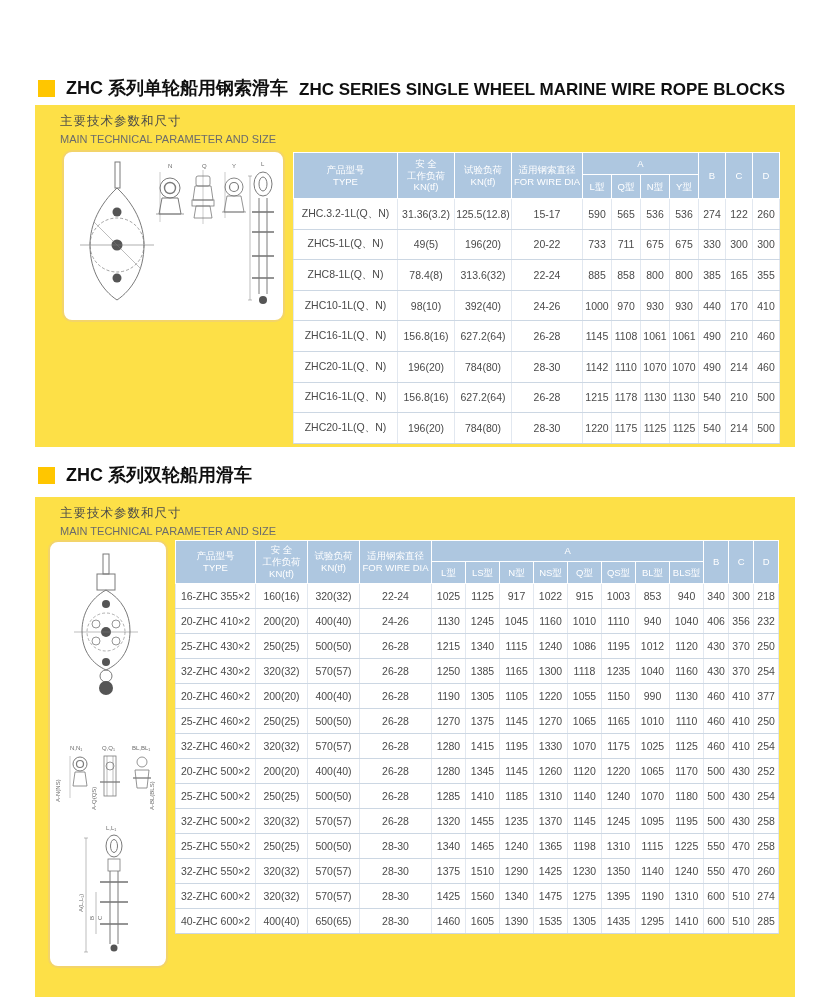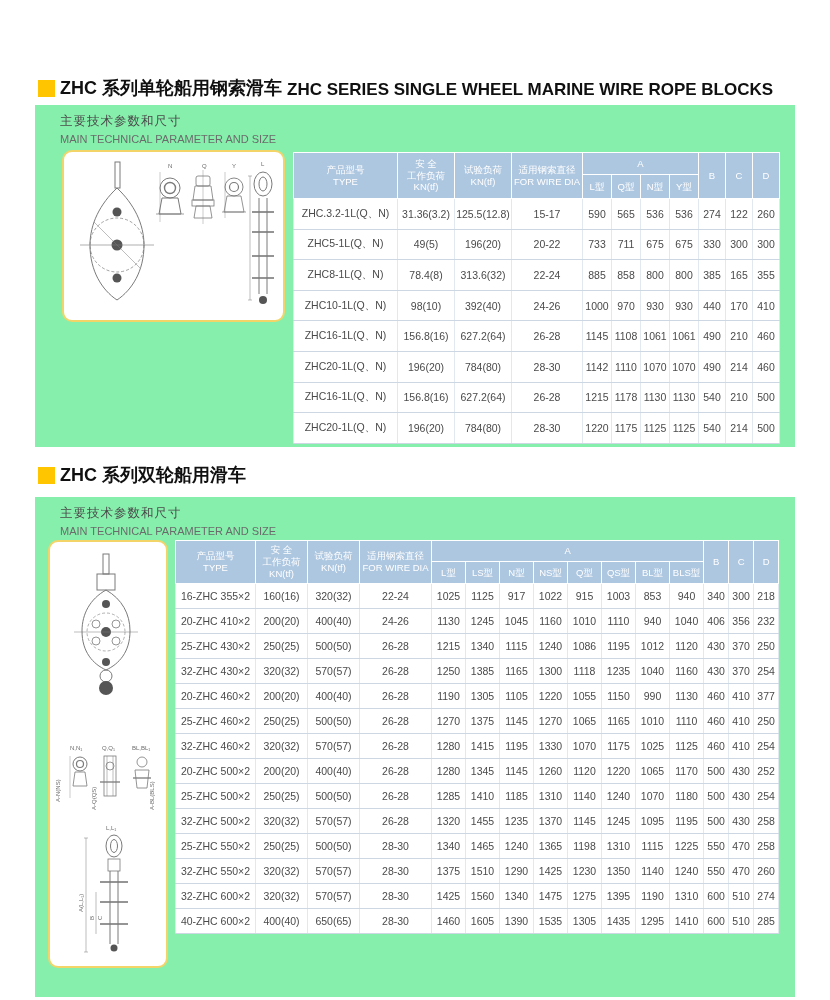--- a/index.html
+++ b/index.html
@@ -4,28 +4,28 @@
 <style>
   html,body{margin:0;padding:0;background:#fff;}
   body{width:830px;height:1000px;font-family:"Liberation Sans",sans-serif;}
   .page{position:relative;width:830px;height:1000px;overflow:hidden;background:#fff;}
 
   .banner{position:absolute;left:30px;top:28px;width:788px;height:32px;background:#b9cfe4;
     border-bottom:3px solid #8fb0cd;display:flex;align-items:center;gap:14px;padding-left:30px;box-sizing:border-box;}
   .banner-zh{font-size:27px;font-weight:bold;color:#fff;text-shadow:2px 2px 1px #8b98a8;letter-spacing:2px;white-space:nowrap;}
   .banner-en{font-size:17px;font-weight:bold;color:#f4f7fa;text-shadow:1px 1px 1px #9aa5b2;white-space:nowrap;margin-top:3px;}
 
-  .section-title{position:absolute;left:38px;display:flex;align-items:center;gap:5px;white-space:nowrap;}
+  .section-title{position:absolute;left:38px;display:flex;align-items:center;gap:11px;white-space:nowrap;}
   .st1{top:76px;}
   .st2{top:463px;}
   .bullet{width:17px;height:17px;background:#ffc600;flex:0 0 auto;}
   .st-zh{font-size:18px;font-weight:bold;color:#101010;}
   .st-en{font-size:17px;font-weight:bold;color:#101010;margin-top:3px;}
 
-  .panel{position:absolute;left:35px;width:760px;background:#86efac;}
+  .panel{position:absolute;left:35px;width:760px;background:#fde047;}
   .panel1{top:105px;height:342px;}
   .panel2{top:497px;height:500px;}
   .subtitle{position:absolute;left:25px;top:8px;}
   .sub-zh{font-size:12.5px;color:#4a4a4a;letter-spacing:1px;}
   .sub-en{font-size:11px;color:#6b6b6b;margin-top:3px;}
 
   .diagram{position:absolute;background:#fff;border:2px solid #f3d469;border-radius:10px;}
   .diagram1{left:27px;top:45px;width:219px;height:168px;}
   .diagram2{left:13px;top:43px;width:116px;height:424px;}
   .diagram svg{display:block;}

